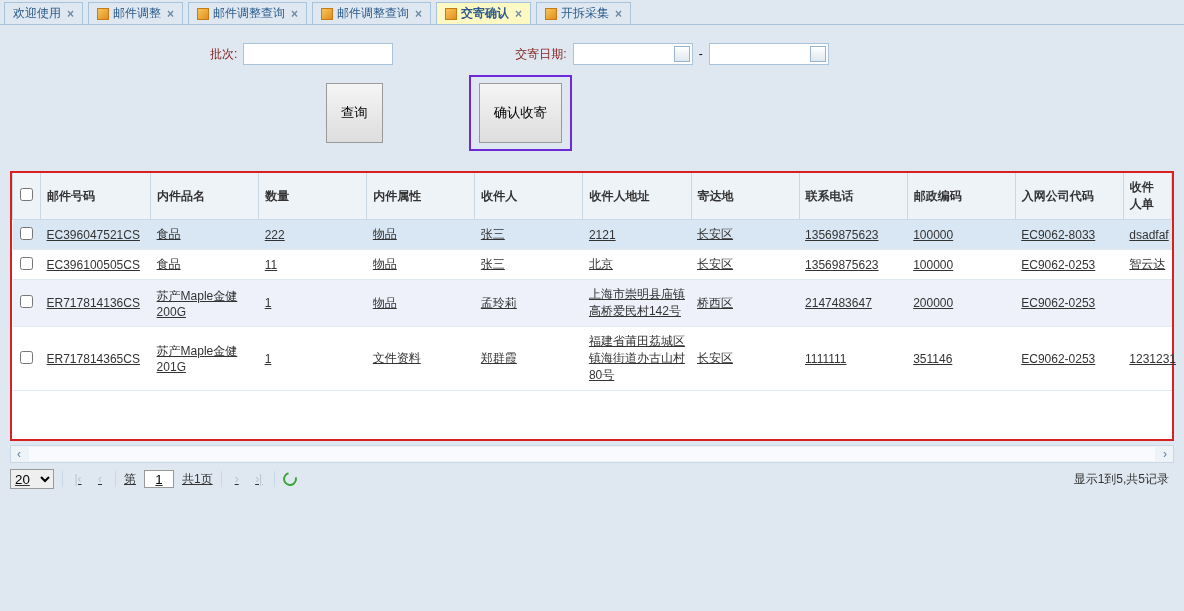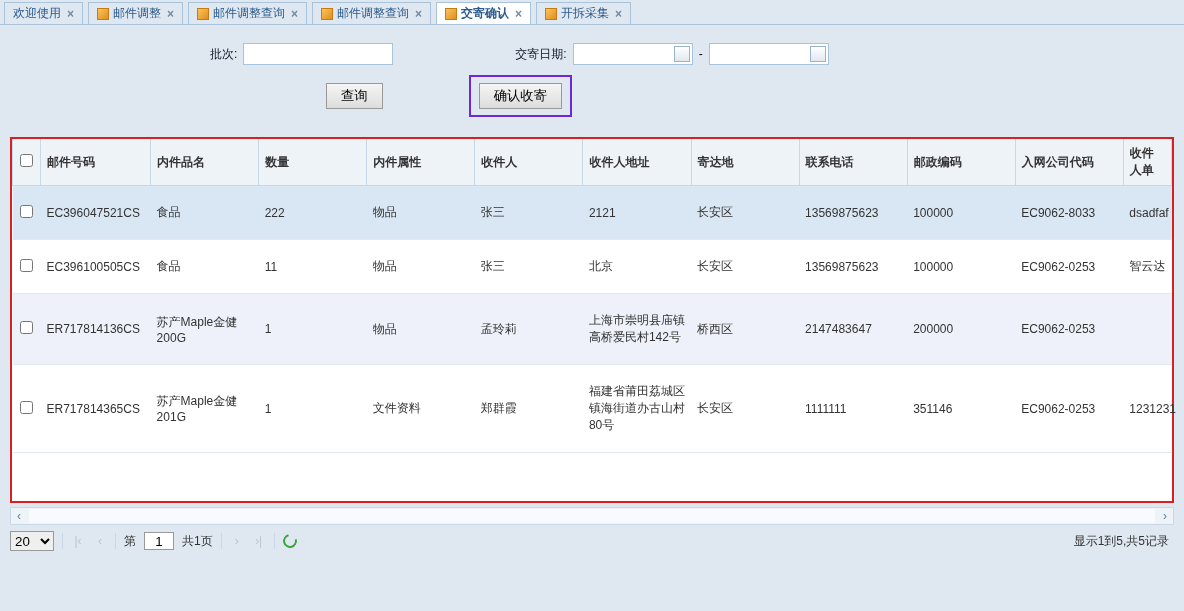--- a/index.html
+++ b/index.html
@@ -25,21 +25,21 @@
       padding: 4px 8px;
       background: #dfe8f0;
       border: 1px solid #a9c3db;
       border-bottom: none;
       margin-right: 5px;
       cursor: pointer;
       height: 22px;
       color: #2b5a8c;
     }
     .tab.active {
-      background: #ffffff;
+      background: #fef9c3;
       font-weight: bold;
     }
     .cube {
       display:inline-block;
       width:12px;height:12px;
       background:linear-gradient(135deg,#f9c55d,#e28e1c);
       transform:rotate(0deg);
       border:1px solid #c87a13;
     }
     .tab .close {
@@ -51,21 +51,21 @@
     .search-area {
       padding: 18px 10px 10px;
     }
     .search-row {
       display: flex;
       align-items: center;
       gap: 6px;
       margin-bottom: 10px;
       padding-left: 200px;
     }
-    .label { color: #0f172a; }
+    .label { color: #7f1d1d; }
     .text-input {
       width: 150px;
       height: 22px;
       border: 1px solid #a9c3db;
       background: #fff;
       padding: 2px 4px;
     }
     .date-input {
       width: 120px;
       height: 22px;
@@ -77,21 +77,21 @@
     .date-input .cal {
       position: absolute;
       right: 2px;
       top: 2px;
       width: 16px;
       height: 16px;
       border:1px solid #9ab3cc;
       background:linear-gradient(#fff,#e0e8f0);
     }
     .btn {
-      padding: 3px 14px;
+      padding: 20px 14px;
       background: linear-gradient(#f5f5f5,#ddd);
       border: 1px solid #999;
       cursor: pointer;
       text-align: center;
     }
     .confirm-box {
       border: 2px solid #6d28d9;
       padding: 6px 8px;
       display:inline-block;
       margin-left:80px;
@@ -114,24 +114,25 @@
       text-align: left;
       padding: 6px 6px;
       font-weight: bold;
       color: #333;
       font-size: 12px;
     }
     tbody td {
       border: 1px solid #e0e8f0;
       border-left:none;
       border-right:none;
-      padding: 18px 6px;
+      padding: 6px 6px;
       color: #333;
       font-size: 12px;
       vertical-align: middle;
+      text-decoration: underline;
     }
     tbody tr:nth-child(odd) td { background: #eef1f9; }
     tbody tr:nth-child(even) td { background: #fff; }
     tbody tr:nth-child(1) td { background: #d8e7f3; }
     .chk { width:28px; text-align:center; }
     .chk input { width:13px;height:13px; }
     .empty-pad { height: 48px; background:#fff; }
     .hscroll {
       margin: 4px 10px 0;
       height: 18px;
@@ -148,20 +149,21 @@
     .hscroll .right-btn{right:0;}
     .hscroll .track{position:absolute;left:18px;right:18px;top:1px;height:14px;background:#f8fafd;}
     .pager {
       margin: 4px 10px 0;
       display: flex;
       align-items: center;
       gap: 8px;
       height: 24px;
       color:#333;
       position:relative;
+      text-decoration:underline;
     }
     .pager select {
       width: 44px;
       height: 20px;
       border:1px solid #999;
     }
     .pgbtn {
       color:#2b6cb0;
       width:14px;
       text-align:center;

